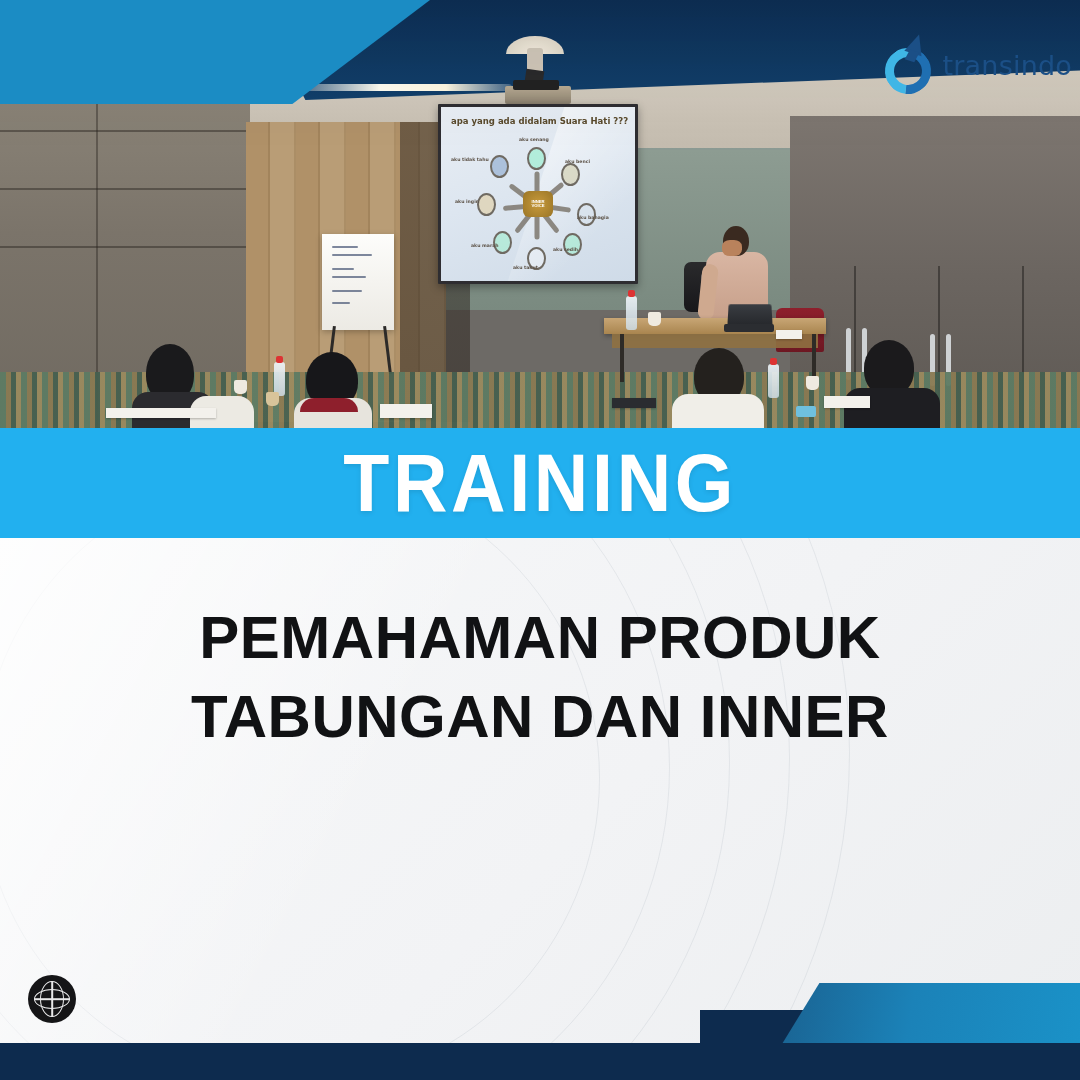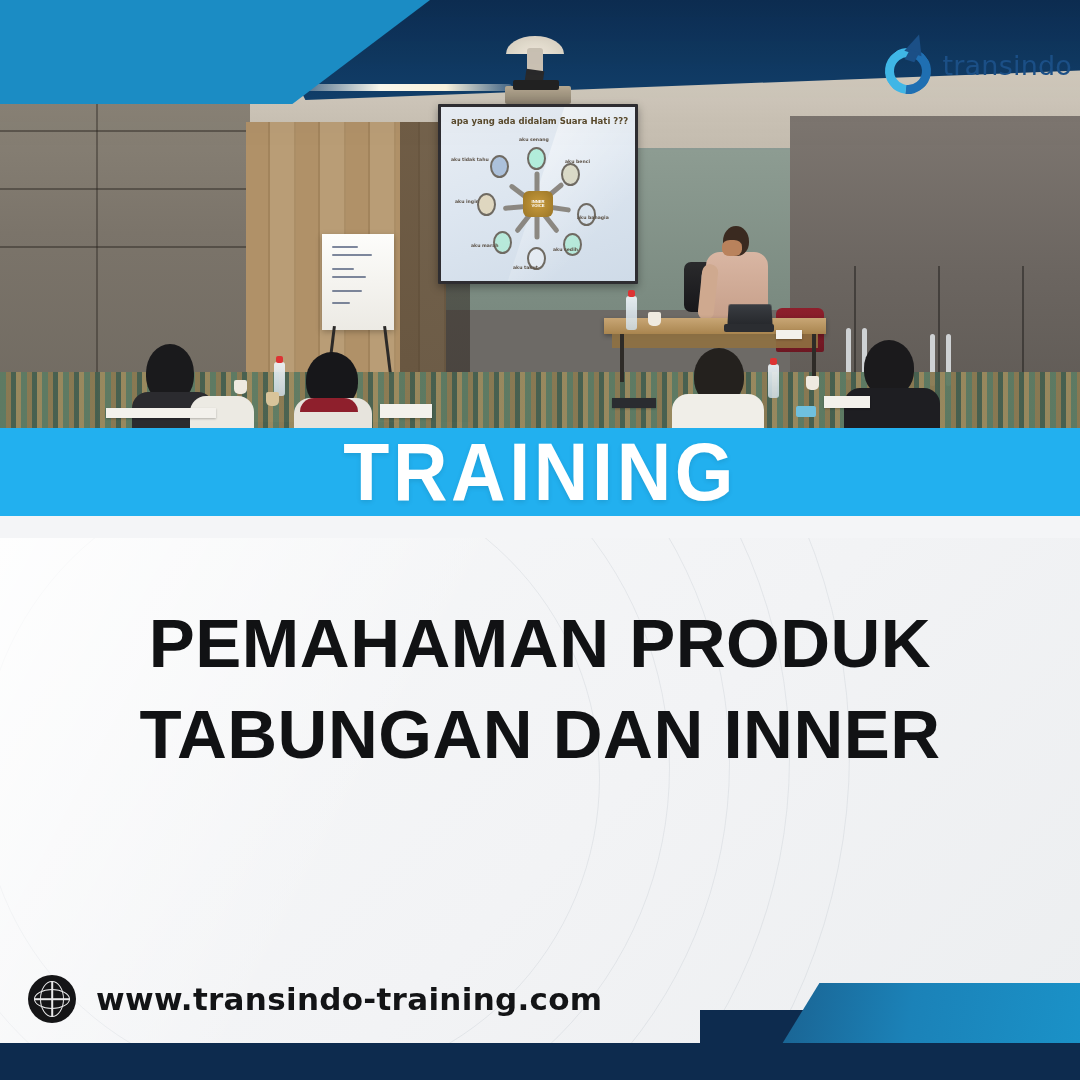--- a/index.html
+++ b/index.html
@@ -289,21 +289,21 @@
     content:""; position:absolute; left:-5px; top:17px;
     width:10px; height:11px; background:#1b4f86; transform:skewX(-10deg);
   }
   .logo-text {
     font-size:27px; color:#1b4f86; font-weight:400; letter-spacing:.2px;
     font-family:"DejaVu Sans", sans-serif;
   }
 
   
   .banner {
-    position:absolute; left:0; top:428px; width:1080px; height:88px;
+    position:absolute; left:0; top:428px; width:1080px; height:110px;
     background:#22b0ef;
     display:flex; align-items:center; justify-content:center;
   }
   .banner-text {
     color:#ffffff;
     font-size:82px; font-weight:700; letter-spacing:4px;
     font-family:"Liberation Sans", sans-serif;
     transform:scaleX(.92);
     text-shadow:0 2px 5px rgba(0,0,0,.10);
   }
@@ -327,21 +327,21 @@
     position:absolute; left:0; top:0; width:1080px; height:505px;
     background:linear-gradient(118deg,rgba(255,255,255,.85) 0%,rgba(255,255,255,0) 38%);
   }
 
   .title-wrap {
     position:absolute; left:0; top:60px; width:1080px;
     text-align:center;
   }
   .title-line {
     color:#111214;
-    font-size:69px; font-weight:700; line-height:1.32;
+    font-size:60px; font-weight:700; line-height:1.32;
     letter-spacing:.5px;
     font-family:"Liberation Sans", sans-serif;
   }
 
   
   .footer-band {
     position:absolute; left:0; top:1043px; width:1080px; height:37px;
     background:#0d2b4e;
   }
   .foot-shape {
@@ -557,16 +557,15 @@
 
   <div class="foot-shape-nav"></div>
   <div class="foot-shape"></div>
   <div class="footer-band"></div>
 
   <div class="url-row">
     <div class="globe">
         <em></em>
         <i></i>
       </div>
-    <div class="url-text">www.transindo-training.com</div>
   </div>
 
 </div>
 
 </body></html>

